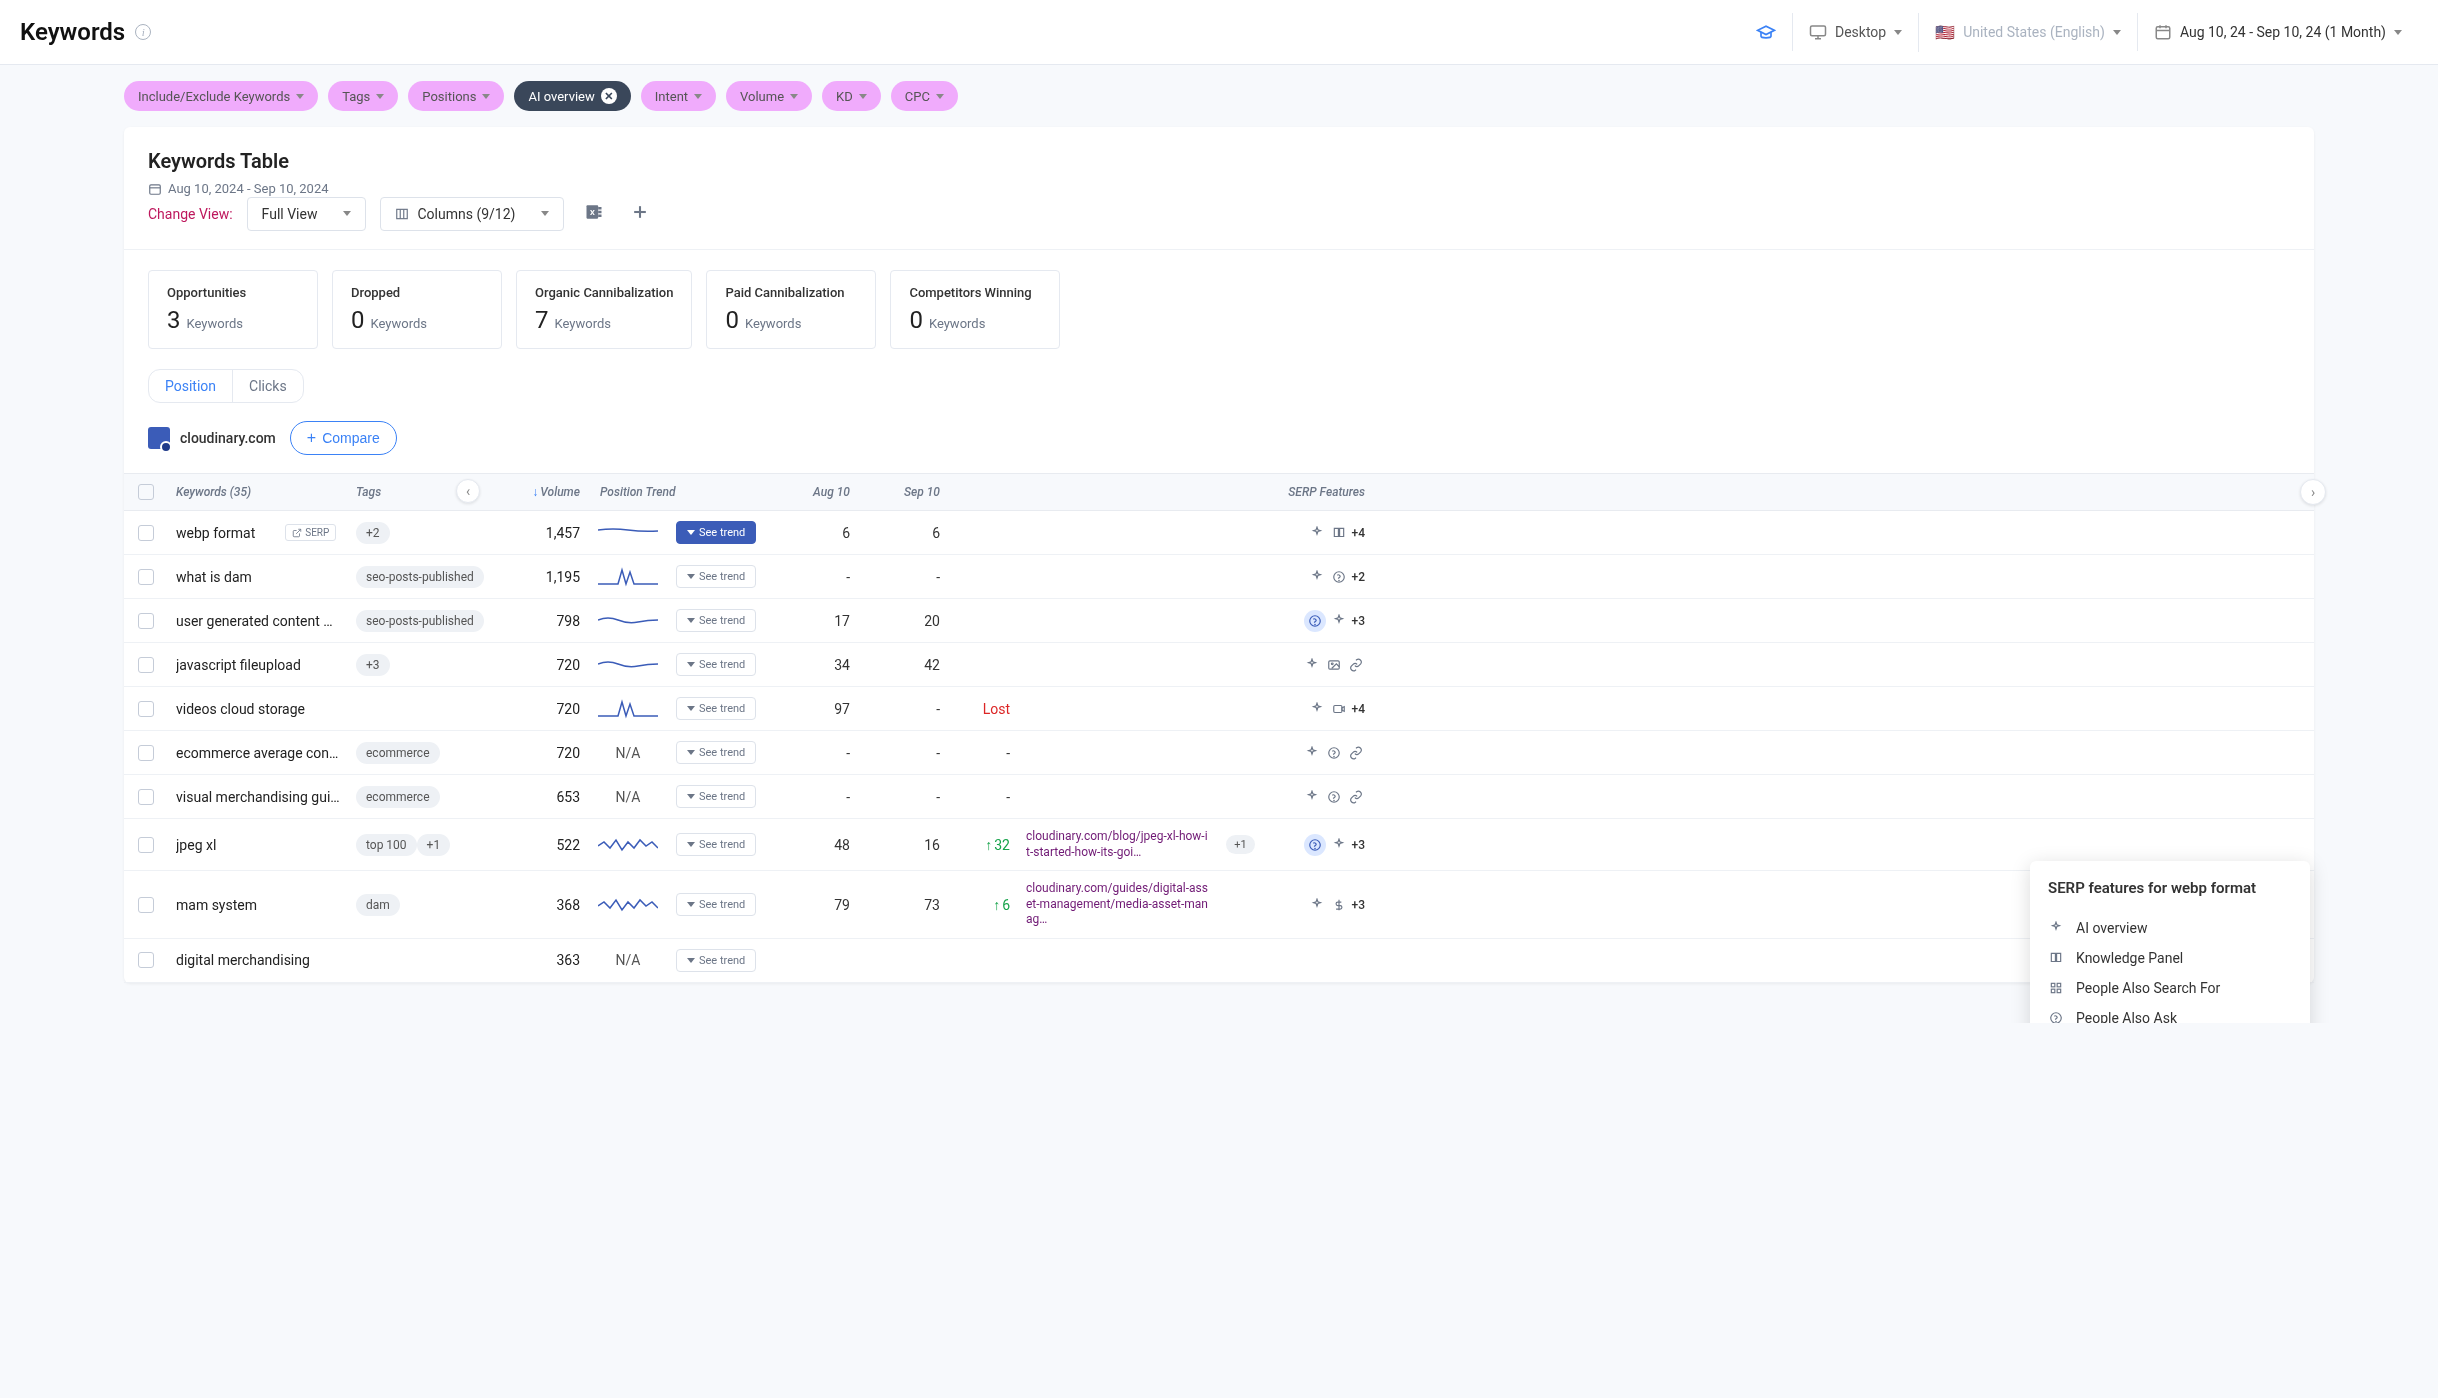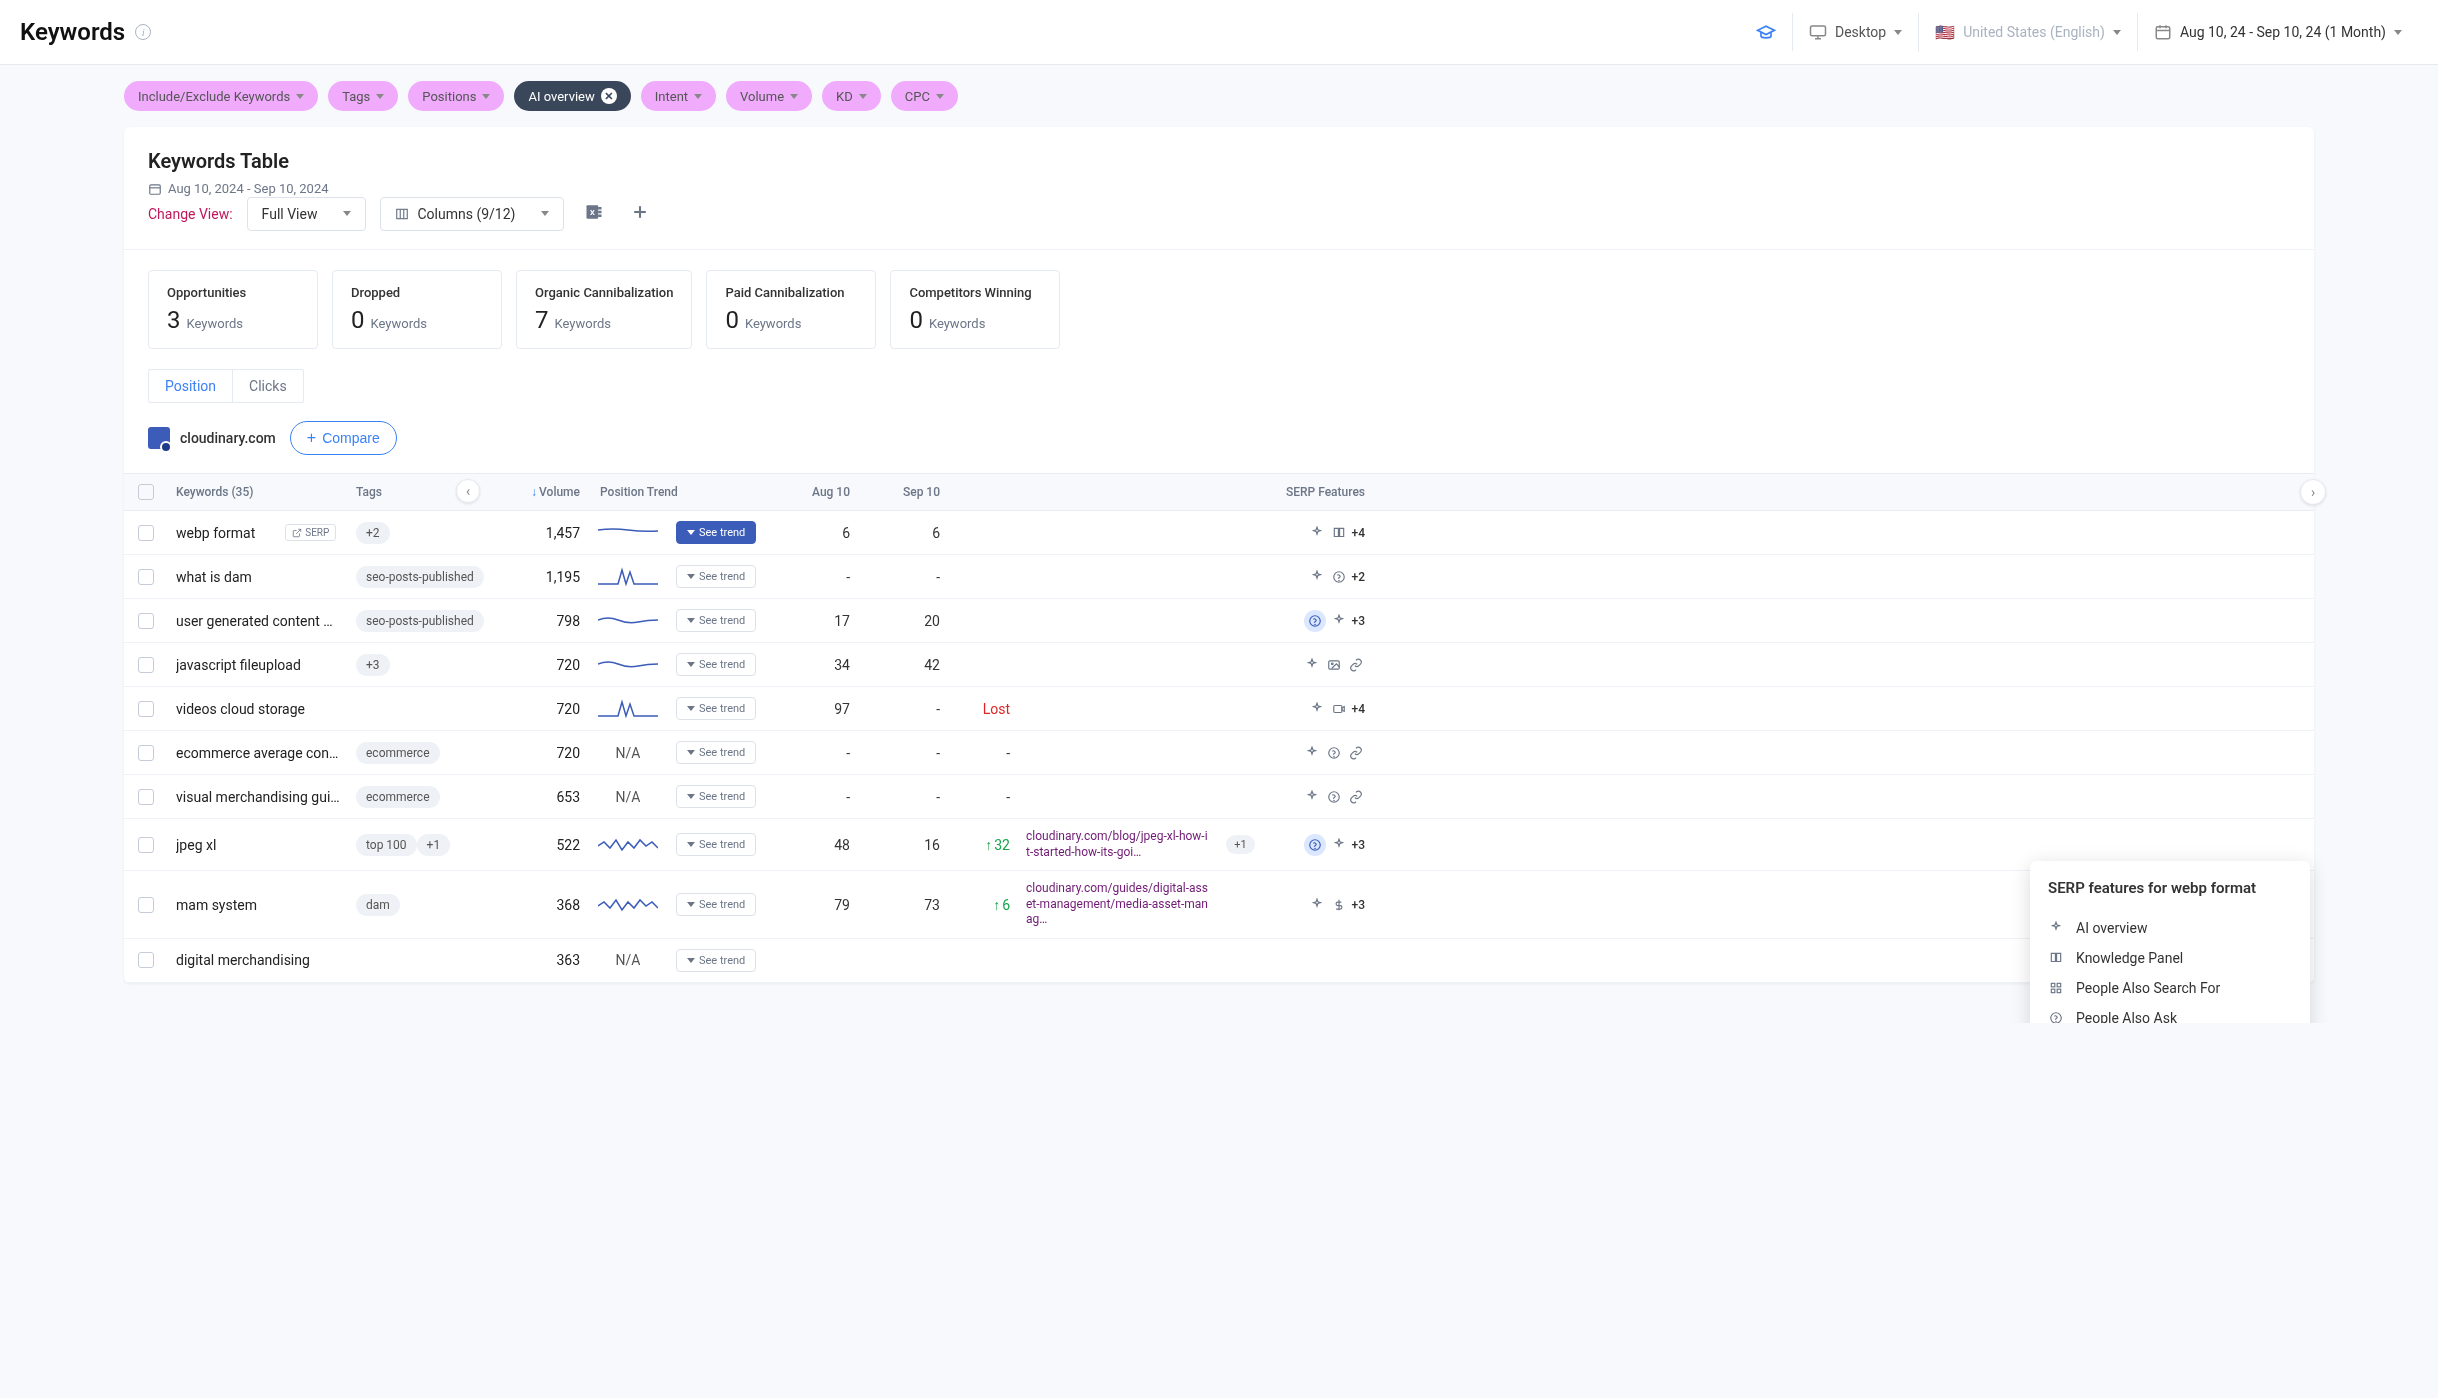--- a/index.html
+++ b/index.html
@@ -31,34 +31,34 @@
 .icon-btn { color: #6c7687; cursor: pointer; padding: 6px; }
 
 .stats-row { padding: 20px 24px; display: flex; gap: 14px; }
 .stat-card { border: 1px solid #e5e9f0; border-radius: 4px; padding: 14px 18px; min-width: 170px; cursor: pointer; }
 .stat-label { font-size: 13px; color: #333; margin-bottom: 6px; font-weight: 500; }
 .stat-value { display: flex; align-items: baseline; gap: 6px; }
 .stat-num { font-size: 24px; font-weight: 400; color: #222; }
 .stat-unit { font-size: 13px; color: #6c7687; }
 
 .tabs { padding: 0 24px; display: flex; }
-.tab-group { border: 1px solid #e5e9f0; border-radius: 2px; display: inline-flex; }
+.tab-group { border: 1px solid #e5e9f0; border-radius: 12px; display: inline-flex; }
 .tab { padding: 8px 16px; cursor: pointer; color: #6c7687; }
 .tab.active { color: #3b82f6; border-right: 1px solid #e5e9f0; }
 
 .domain-row { padding: 18px 24px; display: flex; align-items: center; gap: 14px; }
 .domain-badge { display: flex; align-items: center; gap: 10px; }
 .domain-icon { width: 22px; height: 22px; background: #3b5cb8; border-radius: 3px; position: relative; }
 .domain-icon::after { content: ''; position: absolute; bottom: -4px; right: -2px; width: 8px; height: 8px; background: #1e3a8a; border-radius: 50%; border: 2px solid #fff; }
 .domain-name { font-weight: 500; color: #333; }
 .compare-btn { border: 1.5px solid #3b82f6; color: #3b82f6; background: #fff; padding: 7px 16px; border-radius: 20px; display: inline-flex; align-items: center; gap: 6px; font-weight: 500; cursor: pointer; font-size: 14px; }
 .plus { font-size: 16px; }
 
 .table-wrap { position: relative; }
-.table-header { display: flex; background: #f7f9fc; border-top: 1px solid #e8ebf0; border-bottom: 1px solid #e8ebf0; font-size: 12px; color: #6c7687; font-weight: 500; }
+.table-header { display: flex; background: #f7f9fc; border-top: 1px solid #e8ebf0; border-bottom: 1px solid #e8ebf0; font-size: 12px; color: #6c7687; font-weight: 500; font-style: italic; }
 .th, .td { padding: 10px 8px; display: flex; align-items: center; }
 .col-check { width: 44px; justify-content: center; }
 .col-kw { width: 180px; }
 .col-tags { width: 150px; position: relative; }
 .col-vol { width: 90px; justify-content: flex-end; }
 .col-trend { width: 80px; justify-content: center; }
 .col-seetrend { width: 100px; }
 .col-aug { width: 90px; justify-content: flex-end; }
 .col-sep { width: 90px; justify-content: flex-end; }
 .col-diff { width: 70px; justify-content: flex-end; }

